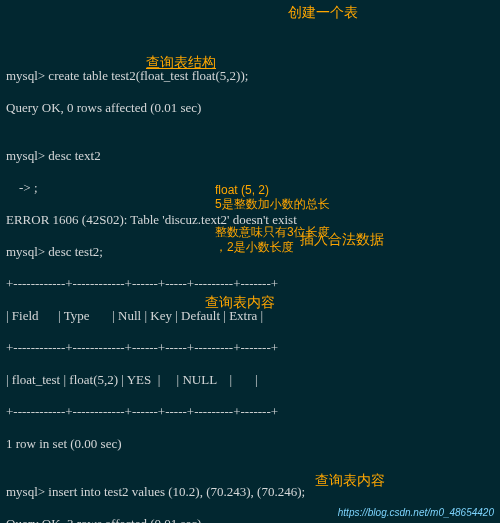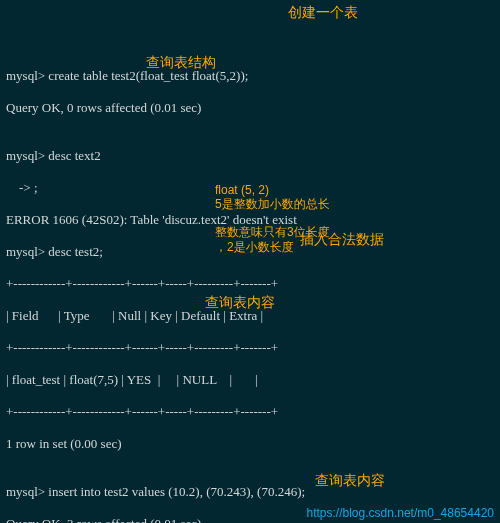--- a/index.html
+++ b/index.html
@@ -26,41 +26,42 @@
     color: #ffa600;
     font-family: "Microsoft YaHei", Arial, sans-serif;
     font-size: 14px;
     white-space: pre;
     font-weight: 400;
   }
   .watermark {
     position: absolute;
     right: 6px;
     bottom: 2px;
-    color: #0ea5e9;
+    color: #7dd3fc;
     font-family: Arial, sans-serif;
-    font-size: 12px;
+    font-size: 10px;
+    font-style: italic;
   }
 </style>
 </head>
 <body>
 
 
 
 <div class="line">mysql&gt; create table test2(float_test float(5,2));</div>
 <div class="line">Query OK, 0 rows affected (0.01 sec)</div>
 <div class="line"></div>
 <div class="line">mysql&gt; desc text2</div>
 <div class="line">    -&gt; ;</div>
 <div class="line">ERROR 1606 (42S02): Table 'discuz.text2' doesn't exist</div>
 <div class="line">mysql&gt; desc test2;</div>
 <div class="line">+------------+------------+------+-----+---------+-------+</div>
 <div class="line">| Field      | Type       | Null | Key | Default | Extra |</div>
 <div class="line">+------------+------------+------+-----+---------+-------+</div>
-<div class="line">| float_test | float(7,5) | YES  |     | NULL    |       |</div>
+<div class="line">| float_test | float(5,2) | YES  |     | NULL    |       |</div>
 <div class="line">+------------+------------+------+-----+---------+-------+</div>
 <div class="line">1 row in set (0.00 sec)</div>
 <div class="line"></div>
 <div class="line">mysql&gt; insert into test2 values (10.2), (70.243), (70.246);</div>
 <div class="line">Query OK, 3 rows affected (0.01 sec)</div>
 
 <div class="line"></div>
 
 
 
@@ -69,21 +70,21 @@
 
 
 
 
 
 <div class="line"></div>
 
 
 
 <span class="anno" style="left:288px;top:4px;">创建一个表</span>
-<span class="anno" style="left:146px;top:54px;">查询表结构</span>
+<span class="anno" style="left:146px;top:54px;text-decoration:underline;">查询表结构</span>
 <span class="anno" style="left:215px;top:182px;font-size:12px;">float (5, 2)</span>
 <span class="anno" style="left:215px;top:196px;font-size:12px;">5是整数加小数的总长</span>
 <span class="anno" style="left:215px;top:210px;font-size:12px;margin-top:29px;">，2是小数长度</span>
 <span class="anno" style="left:215px;top:224px;font-size:12px;text-align:center;">整数意味只有3位长度</span>
 <span class="anno" style="left:300px;top:231px;text-align:center;">插入合法数据</span>
 <span class="anno" style="left:205px;top:294px;">查询表内容</span>
 <span class="anno" style="left:315px;top:472px;">查询表内容</span>
 
 <span class="watermark">https://blog.csdn.net/m0_48654420</span>
 

